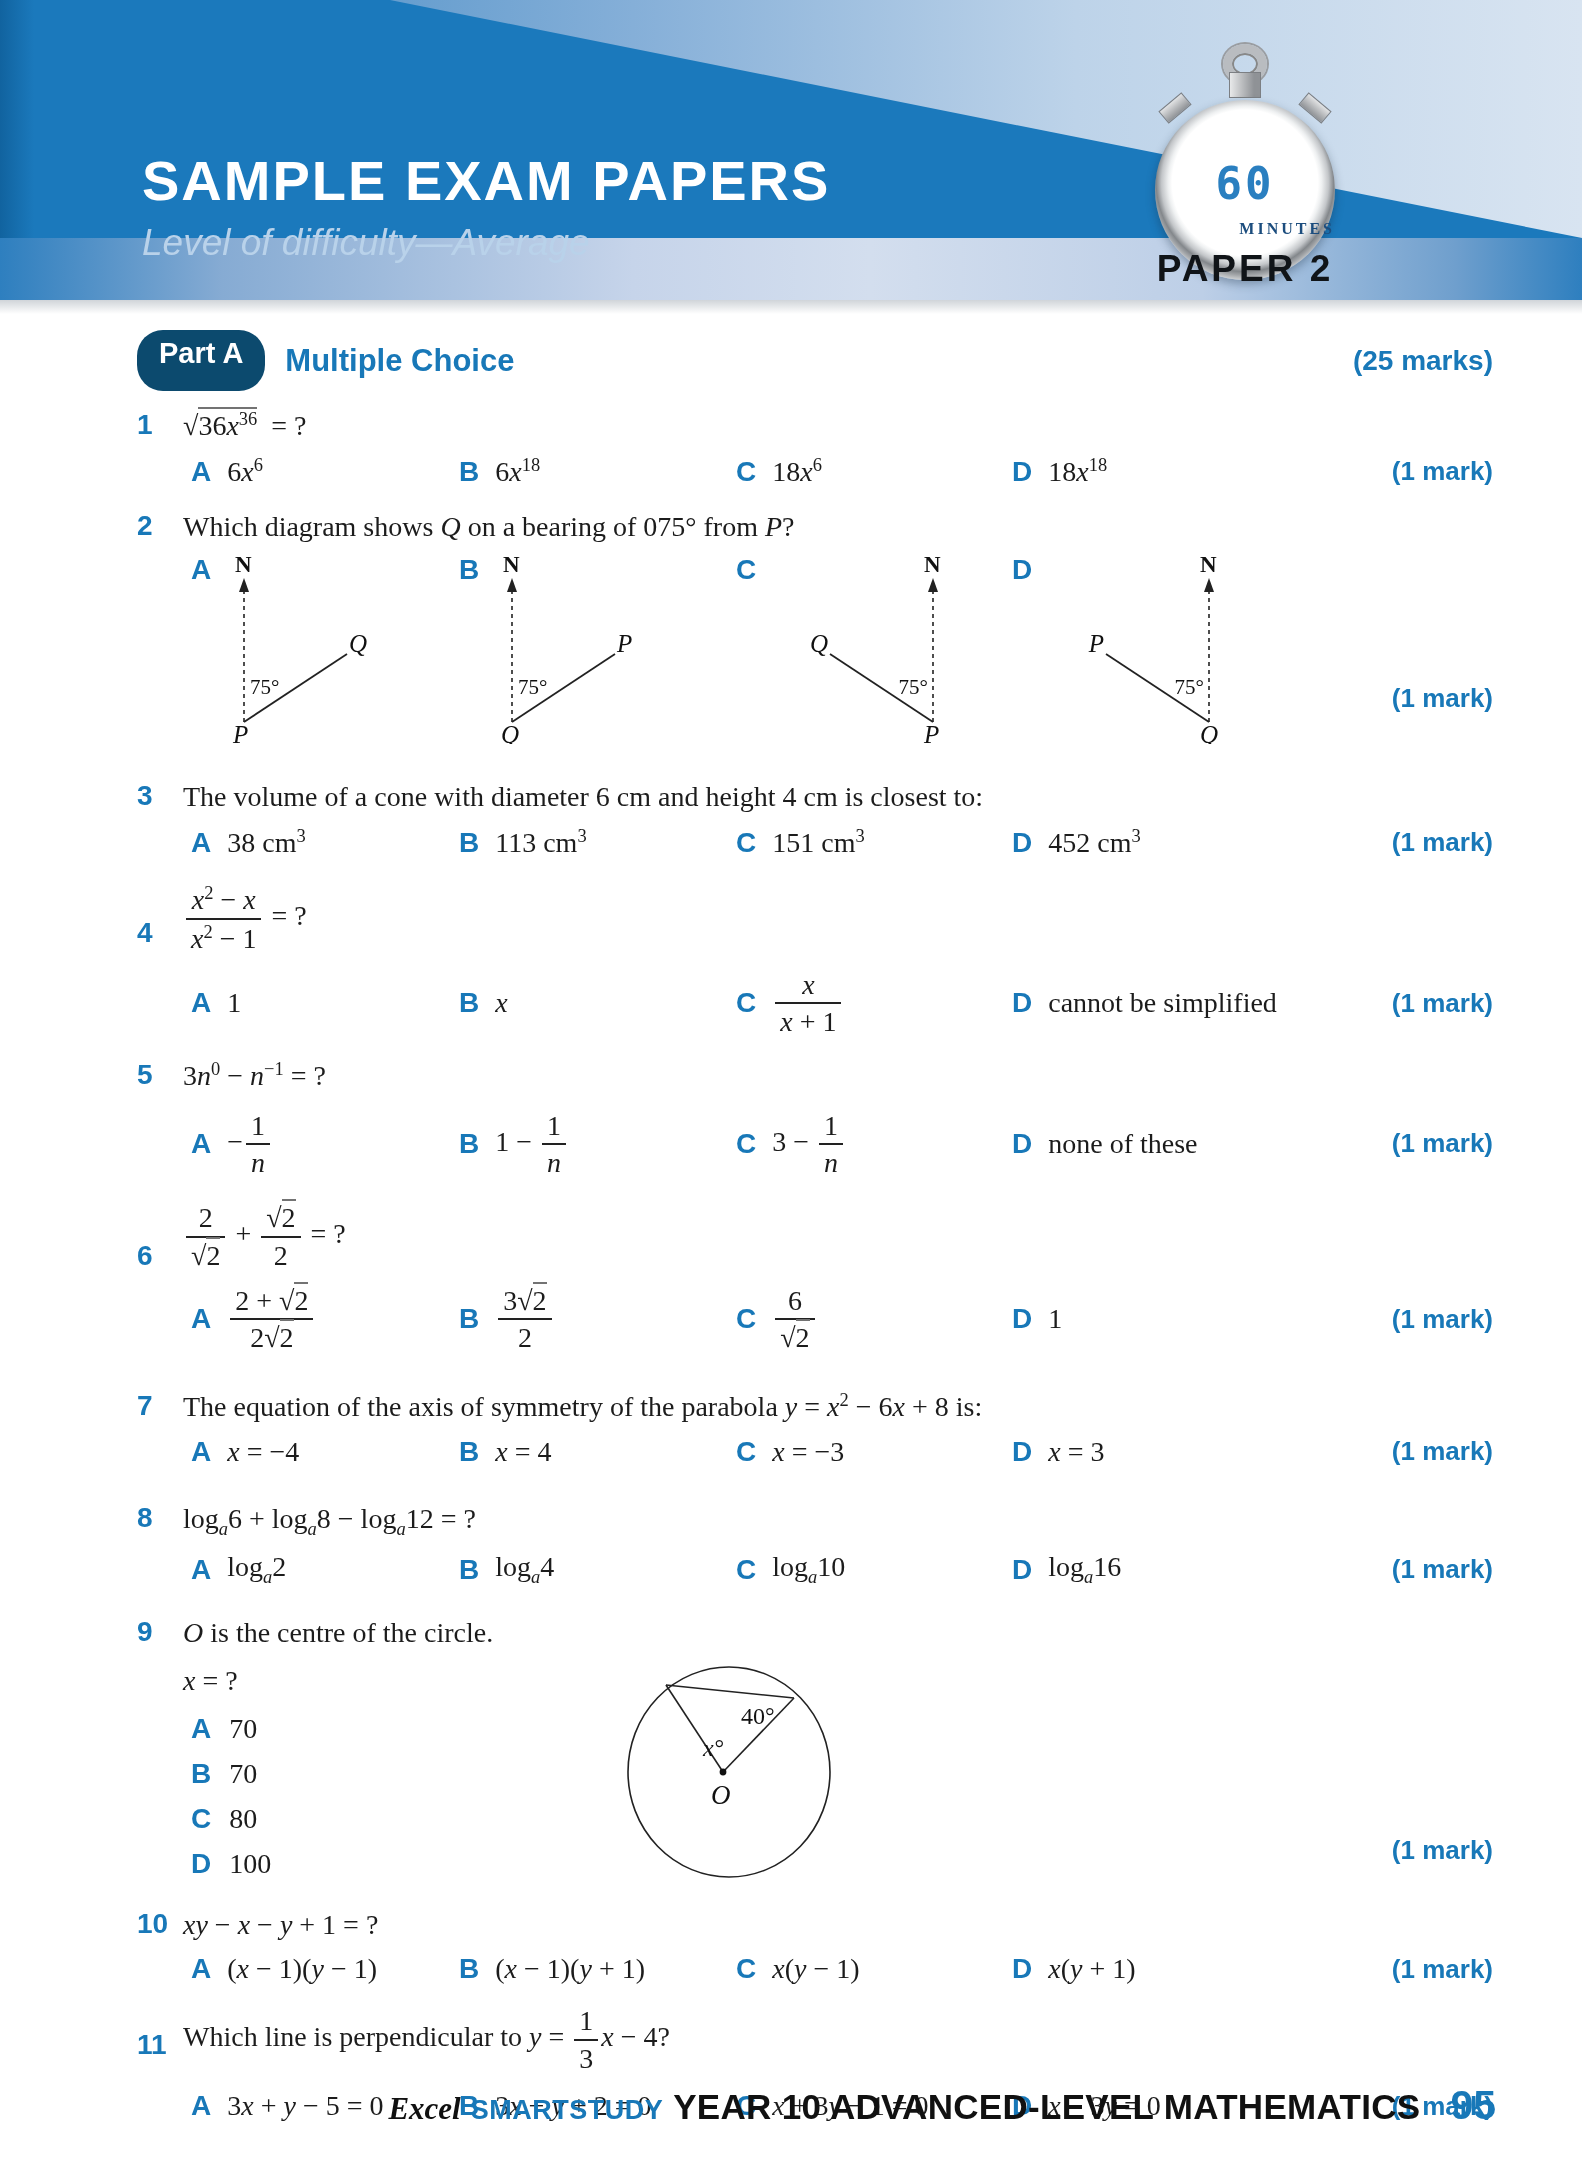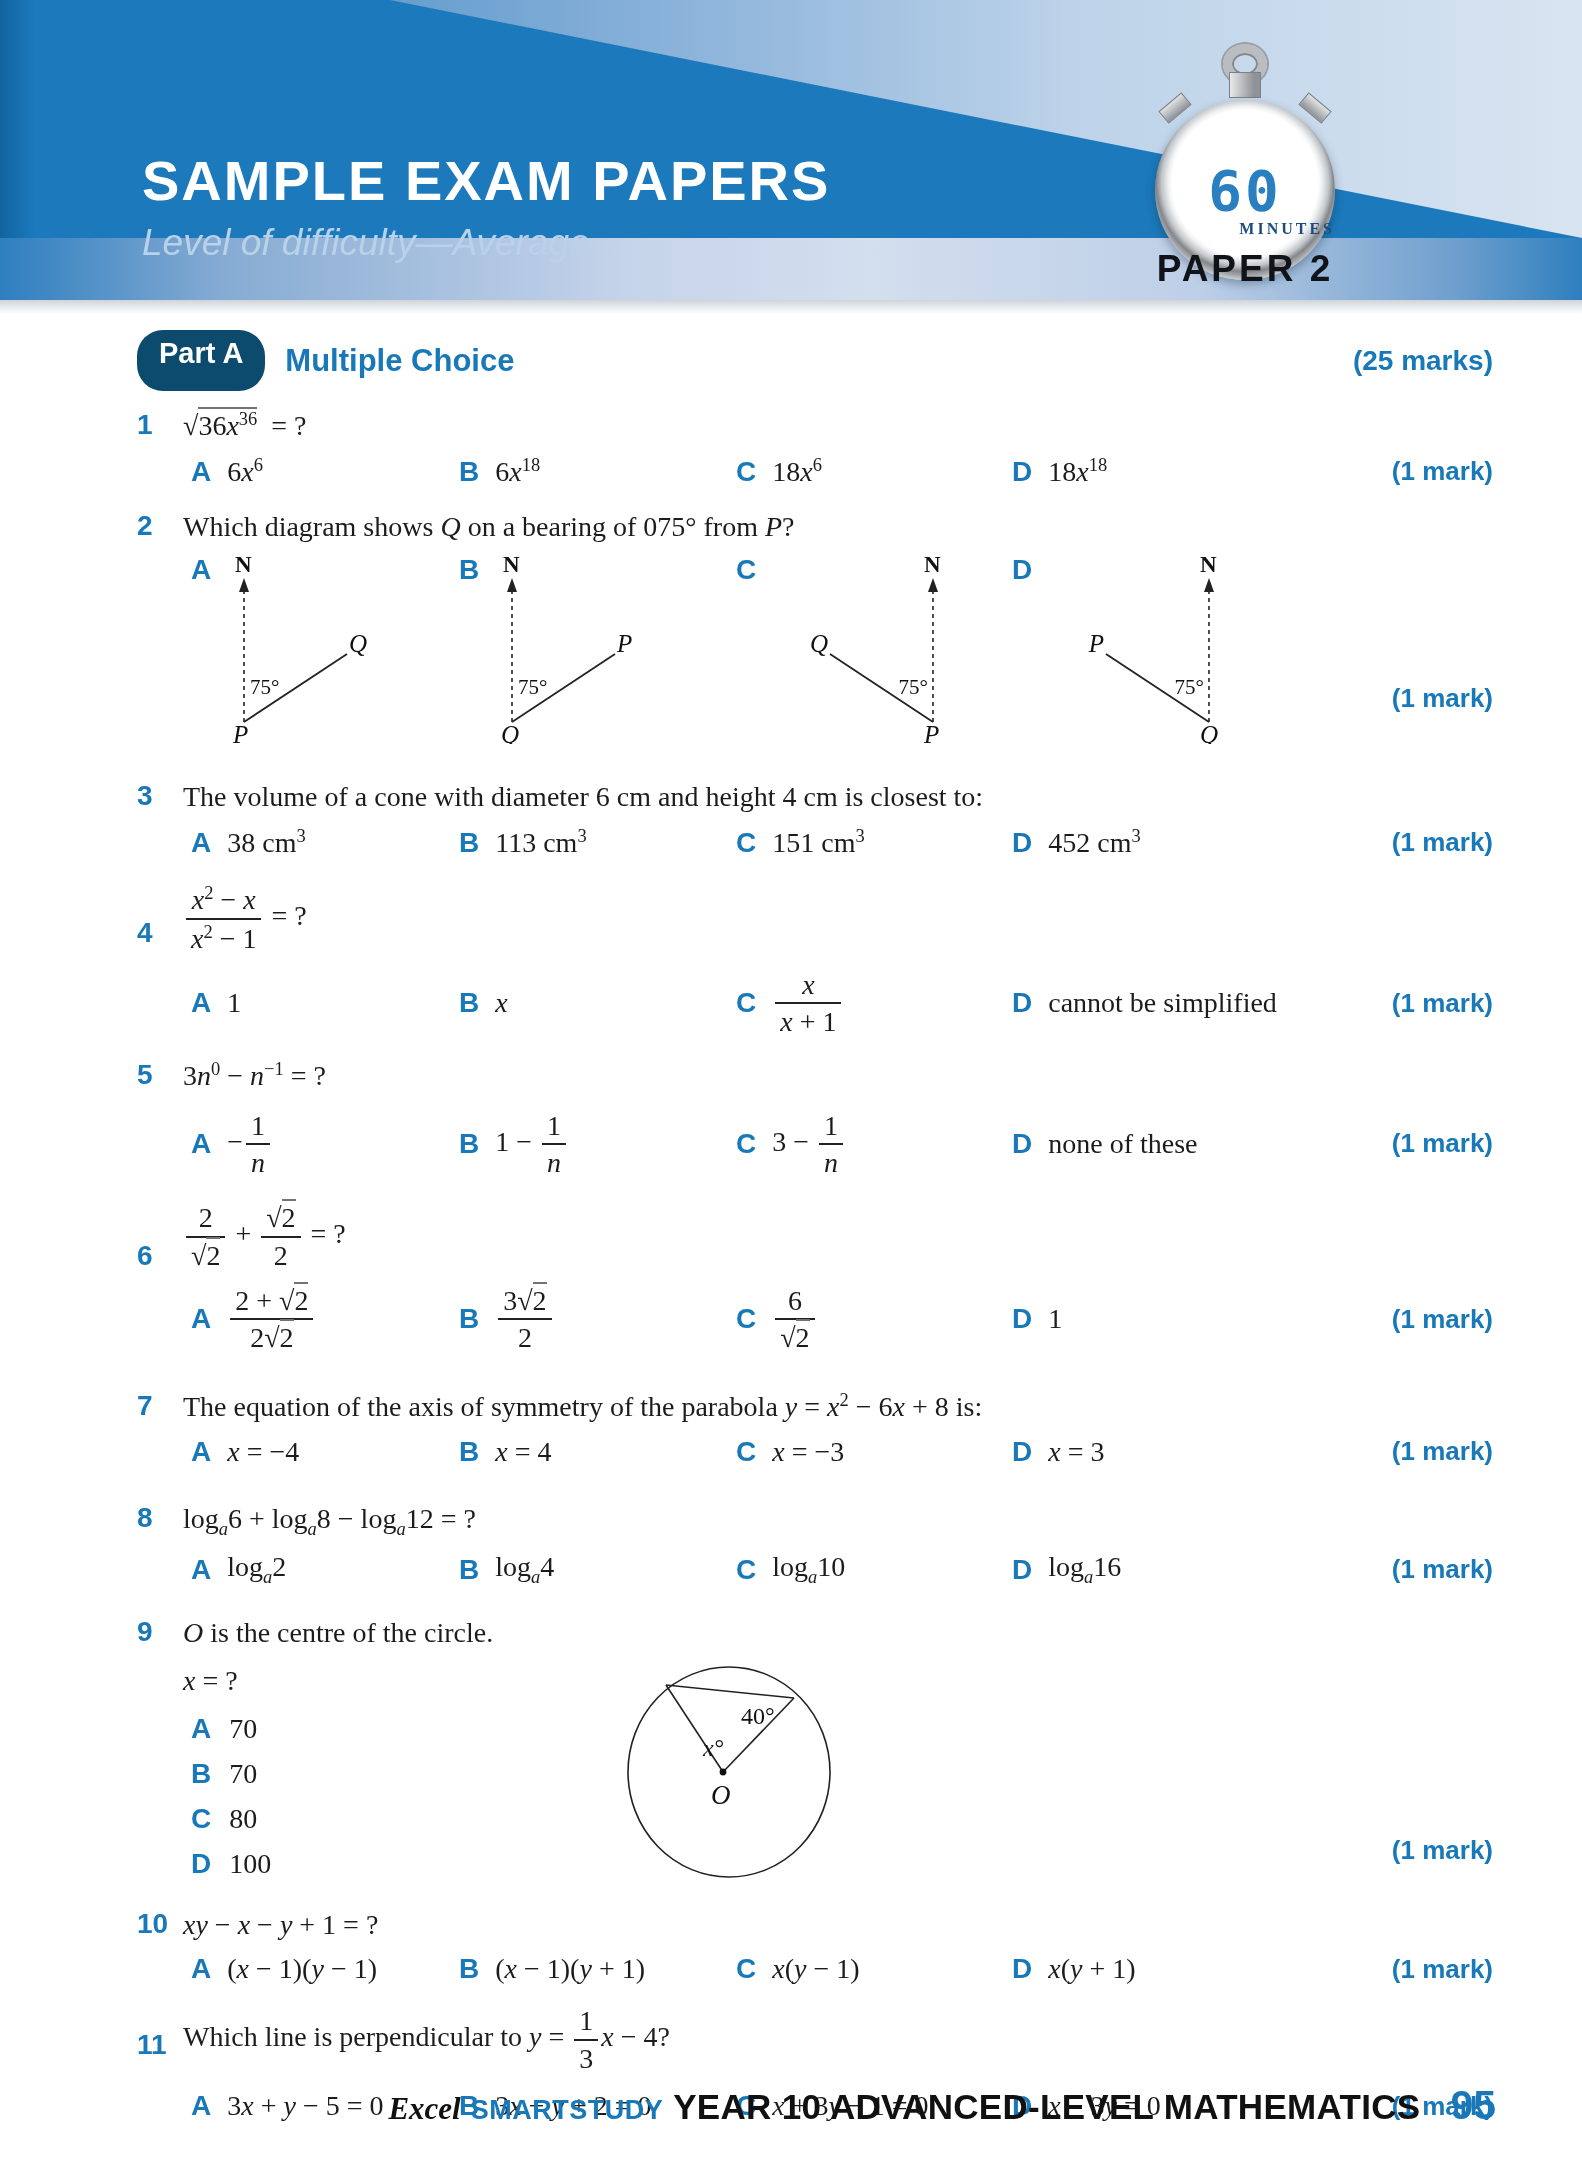--- a/index.html
+++ b/index.html
@@ -40,21 +40,21 @@
   .sw-btn { position:absolute; width:30px; height:16px;
     background:linear-gradient(#e3e4e5,#8f9296); border:1px solid #7c7f83; }
   .sw-btn.l { left:8px; top:56px; transform:rotate(-40deg); }
   .sw-btn.r { right:8px; top:56px; transform:rotate(40deg); }
   .sw-body { position:absolute; left:3px; top:56px; width:180px; height:180px; border-radius:50%;
     background:radial-gradient(circle at 50% 46%,
       #ffffff 0 55%, #eef0f1 58%, #c3c6c9 63%, #83878b 67%, #a4a7aa 70%,
       #e2e4e5 75%, #f4f5f5 80%, #b9bcbf 90%, #dcdddf 96%, #9fa2a5 100%);
     box-shadow:0 4px 10px rgba(20,40,60,.35); }
   .sw-digits { position:absolute; left:0; right:0; top:58px; text-align:center;
-    font-family:"DejaVu Sans Mono", monospace; font-weight:bold; font-size:56px;
+    font-family:"DejaVu Sans Mono", monospace; font-weight:bold; font-size:44px;
     letter-spacing:3px; color:#2a7fc0; }
   .sw-unit { position:absolute; left:0; right:0; top:120px; text-align:right;
     font-family:"Liberation Serif", serif; font-weight:bold; font-size:16px;
     letter-spacing:3px; color:#1c4d7e; }
   
   .content { position:relative; padding:0 89px 0 137px; }
   .sec-row { display:flex; align-items:center; margin-top:30px;
     font-family:"Liberation Sans", sans-serif; font-weight:bold; }
   .badge { background:#0c4a6e; color:#fff; font-size:29px; padding:7px 22px 21px;
     border-radius:26px; }

